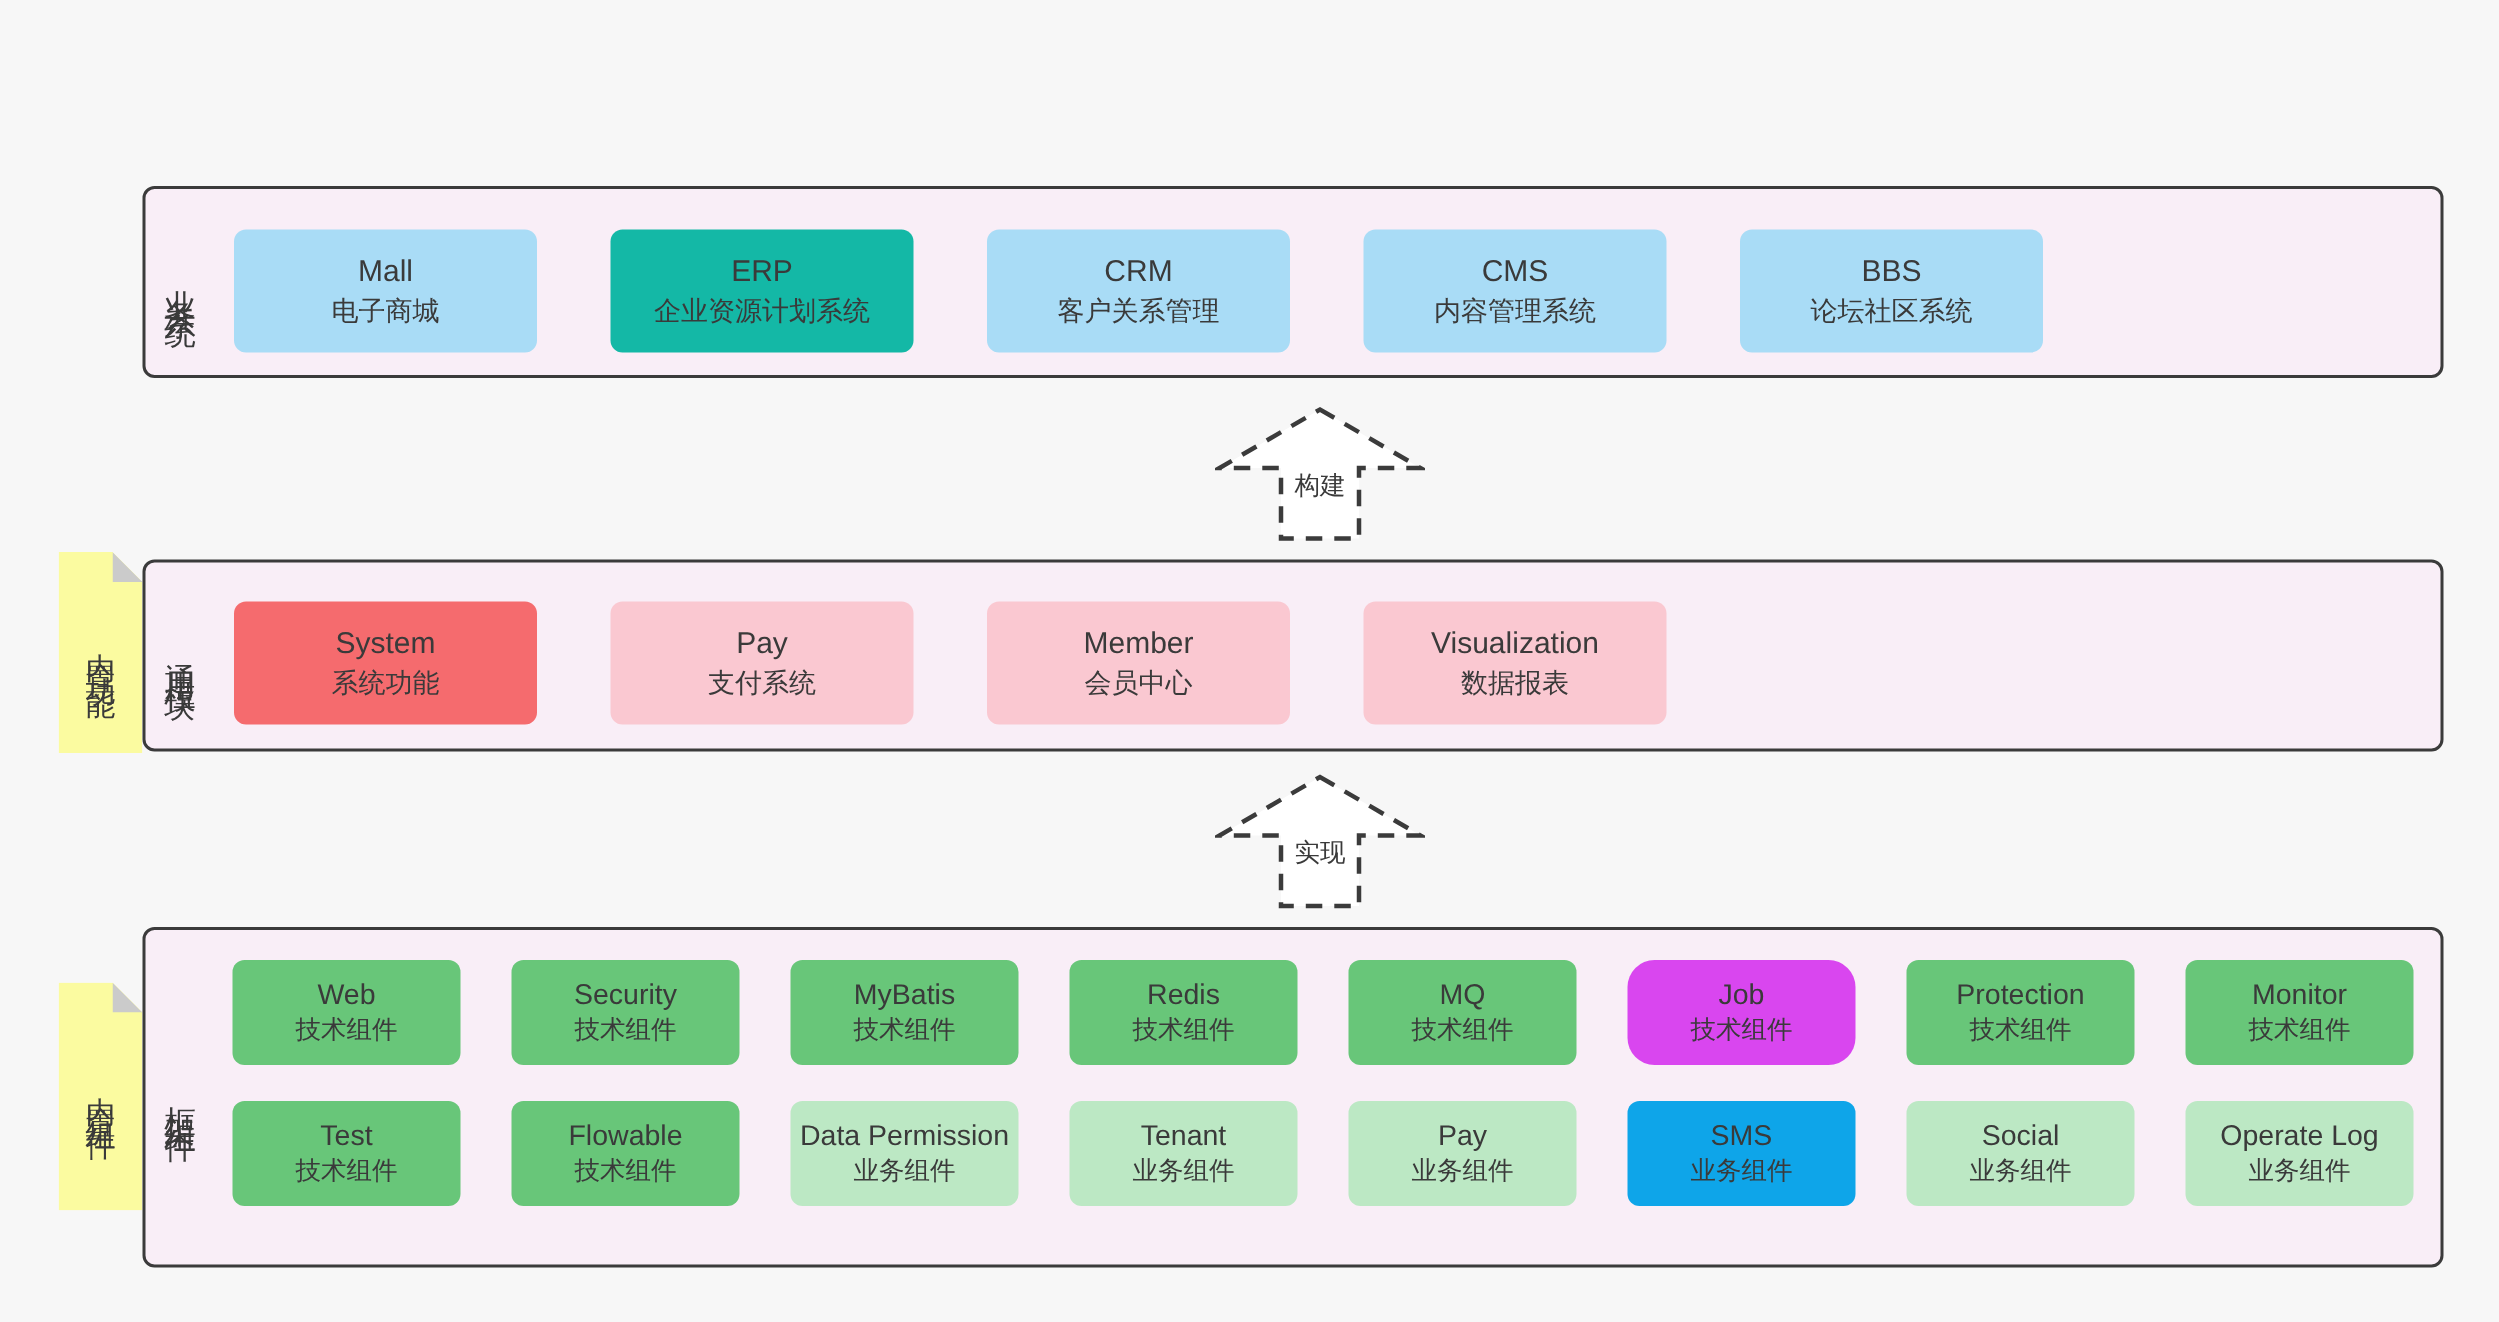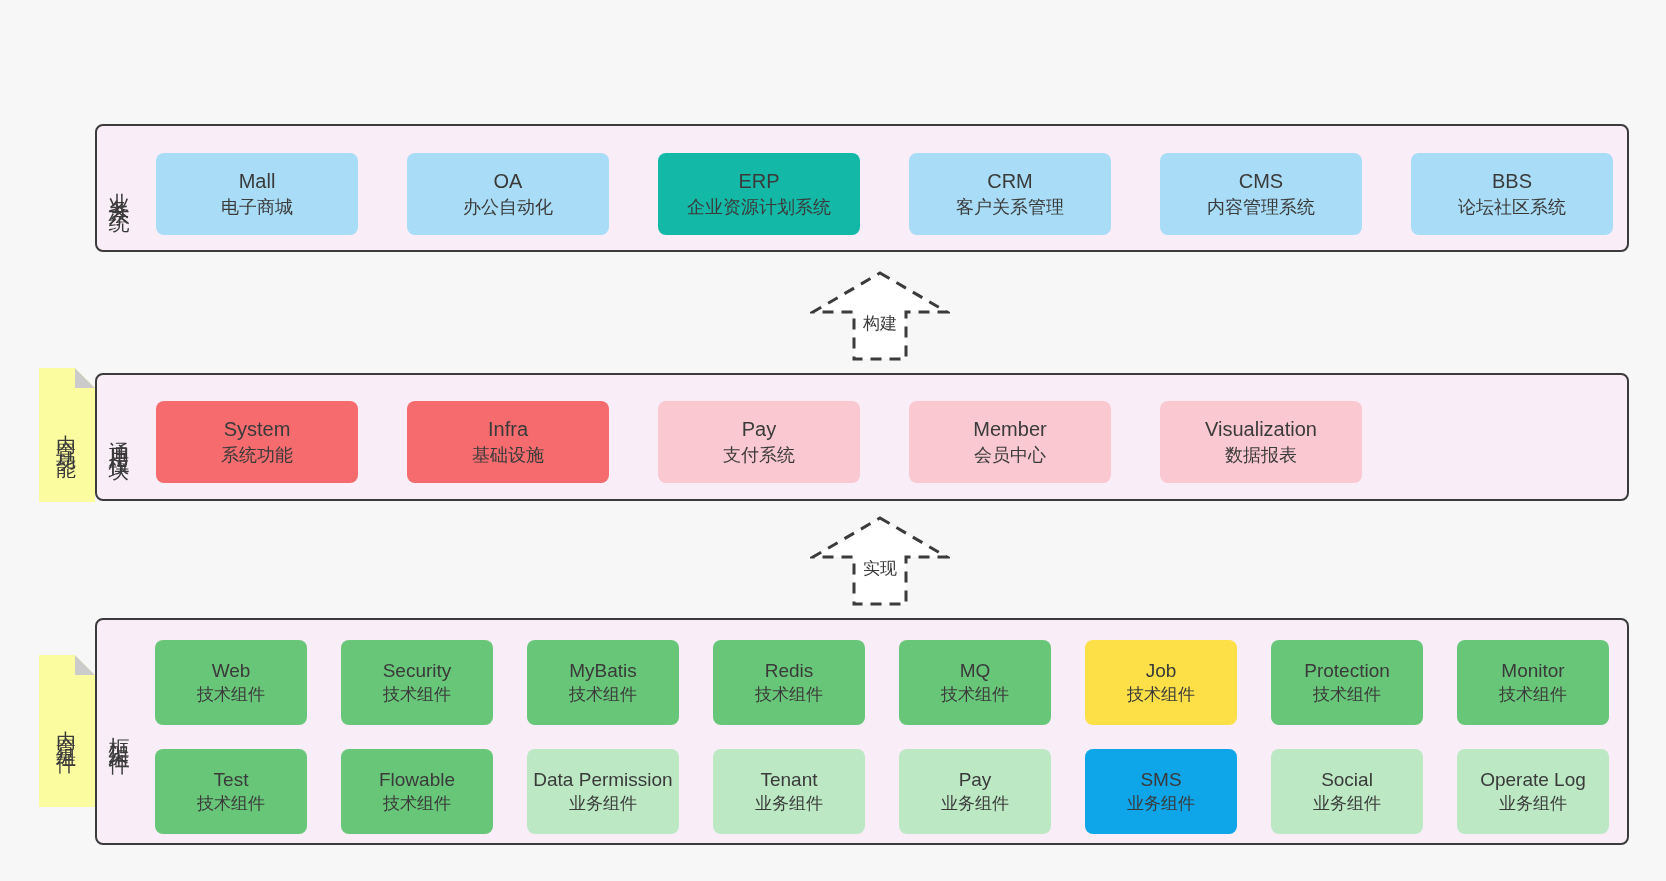--- a/index.html
+++ b/index.html
@@ -28,21 +28,21 @@
   .row-6.mid{margin-top:26px;}
   .row-8a{margin:20px 0 0 58px;gap:34px;}
   .row-8b{margin:24px 0 0 58px;gap:34px;}
 
   .box{
     border-radius:8px;display:flex;flex-direction:column;
     align-items:center;justify-content:center;text-align:center;
     color:var(--text,#3a3a3a);box-sizing:border-box;padding:2px 6px;
   }
   .row-6 .box{width:202px;height:82px;}
-  .row-8a .box,.row-8b .box{width:152px;height:85px;}
+  .row-8a .box,.row-8b .box{width:152px;height:70px;}
   .row-6 .box-name{font-size:20px;line-height:1.35;}
   .row-6 .box-desc{font-size:18px;line-height:1.35;}
   .row-8a .box-name,.row-8b .box-name{font-size:19px;line-height:1.3;}
   .row-8a .box-desc,.row-8b .box-desc{font-size:17px;line-height:1.3;}
 
   .sticky{
     position:absolute;width:56px;z-index:0;
     background:var(--sticky-yellow,#fbfba0);
     clip-path:polygon(0 0,calc(100% - 20px) 0,100% 20px,100% 100%,0 100%);
     display:flex;align-items:center;justify-content:center;
@@ -83,24 +83,20 @@
     <span class="sticky-text">内置组件</span>
   </div>
 
   <div class="panel panel-top">
     <div class="side-label">业务系统</div>
     <div class="row row-6">
         <div class="box" style="background: rgb(169, 220, 246);">
           <div class="box-name">Mall</div>
           <div class="box-desc">电子商城</div>
         </div>
-        <div class="box" style="background: rgb(169, 220, 246);">
-          <div class="box-name">OA</div>
-          <div class="box-desc">办公自动化</div>
-        </div>
         <div class="box" style="background: #14b8a6;">
           <div class="box-name">ERP</div>
           <div class="box-desc">企业资源计划系统</div>
         </div>
         <div class="box" style="background: rgb(169, 220, 246);">
           <div class="box-name">CRM</div>
           <div class="box-desc">客户关系管理</div>
         </div>
         <div class="box" style="background: rgb(169, 220, 246);">
           <div class="box-name">CMS</div>
@@ -120,24 +116,20 @@
     <div class="arrow-label">构建</div>
   </div>
 
   <div class="panel panel-mid">
     <div class="side-label">通用模块</div>
     <div class="row row-6 mid">
         <div class="box" style="background: rgb(245, 107, 110);">
           <div class="box-name">System</div>
           <div class="box-desc">系统功能</div>
         </div>
-        <div class="box" style="background: rgb(245, 107, 110);">
-          <div class="box-name">Infra</div>
-          <div class="box-desc">基础设施</div>
-        </div>
         <div class="box" style="background: rgb(250, 200, 209);">
           <div class="box-name">Pay</div>
           <div class="box-desc">支付系统</div>
         </div>
         <div class="box" style="background: rgb(250, 200, 209);">
           <div class="box-name">Member</div>
           <div class="box-desc">会员中心</div>
         </div>
         <div class="box" style="background: rgb(250, 200, 209);">
           <div class="box-name">Visualization</div>
@@ -169,21 +161,21 @@
           <div class="box-desc">技术组件</div>
         </div>
         <div class="box" style="background: rgb(104, 198, 121);">
           <div class="box-name">Redis</div>
           <div class="box-desc">技术组件</div>
         </div>
         <div class="box" style="background: rgb(104, 198, 121);">
           <div class="box-name">MQ</div>
           <div class="box-desc">技术组件</div>
         </div>
-        <div class="box" style="background: #fde047;">
+        <div class="box" style="background: #d946ef; border-radius: 18px;">
           <div class="box-name">Job</div>
           <div class="box-desc">技术组件</div>
         </div>
         <div class="box" style="background: rgb(104, 198, 121);">
           <div class="box-name">Protection</div>
           <div class="box-desc">技术组件</div>
         </div>
         <div class="box" style="background: rgb(104, 198, 121);">
           <div class="box-name">Monitor</div>
           <div class="box-desc">技术组件</div>

